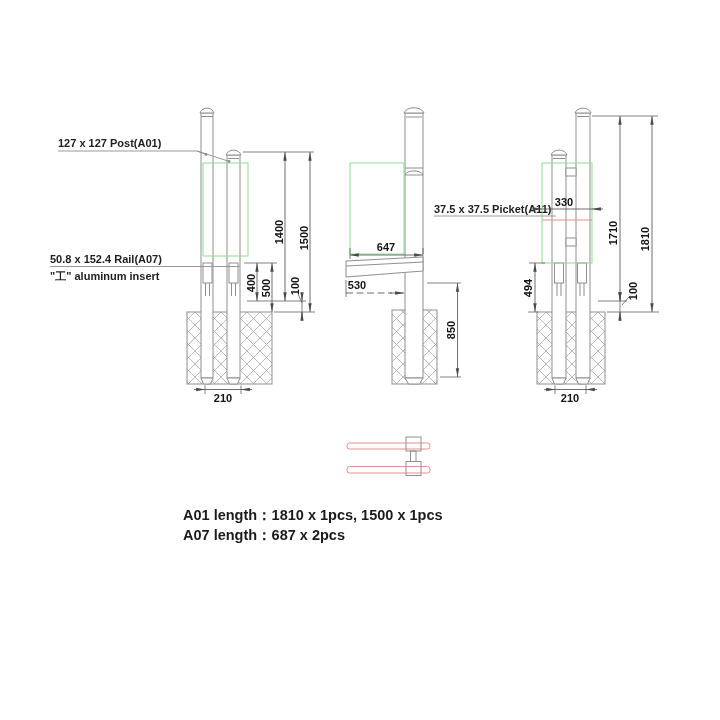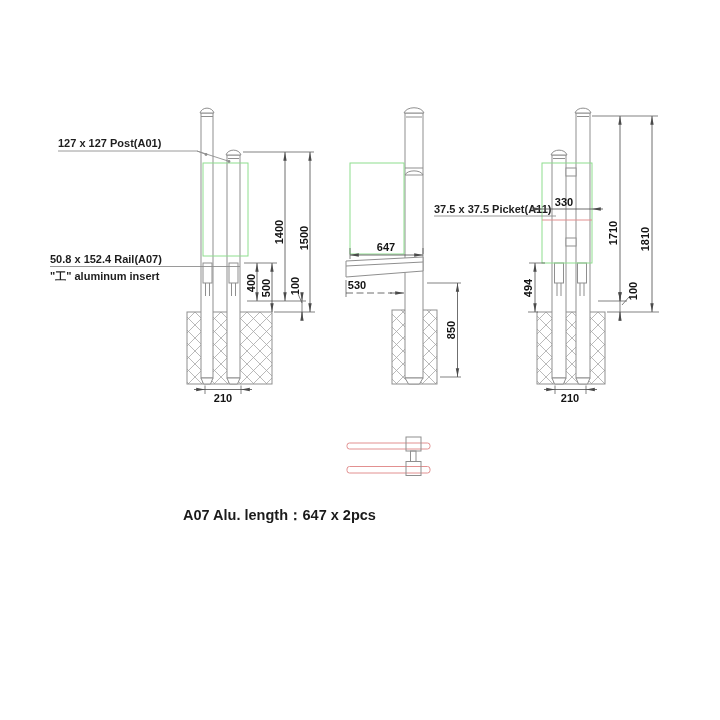--- a/index.html
+++ b/index.html
@@ -198,15 +198,16 @@
   <g>
     <rect x="347" y="443" width="83" height="6" rx="2.5" class="redln"></rect>
     <rect x="347" y="466.5" width="83" height="6.5" rx="2.5" class="redln"></rect>
     <rect x="406" y="437" width="15" height="14" class="lnf"></rect>
     <rect x="410.5" y="451" width="5.5" height="10.5" class="lnf"></rect>
     <rect x="406" y="461.5" width="15" height="14" class="lnf"></rect>
   </g>
 </svg>
 
 <div class="parts-list">
-  <div>A07 Alu. length：647 x 2pcs</div>
+  <div>A01 length：1810 x 1pcs, 1500 x 1pcs</div>
+  <div>A07 length：687 x 2pcs</div>
 </div>
 </div>
 
 </body></html>

